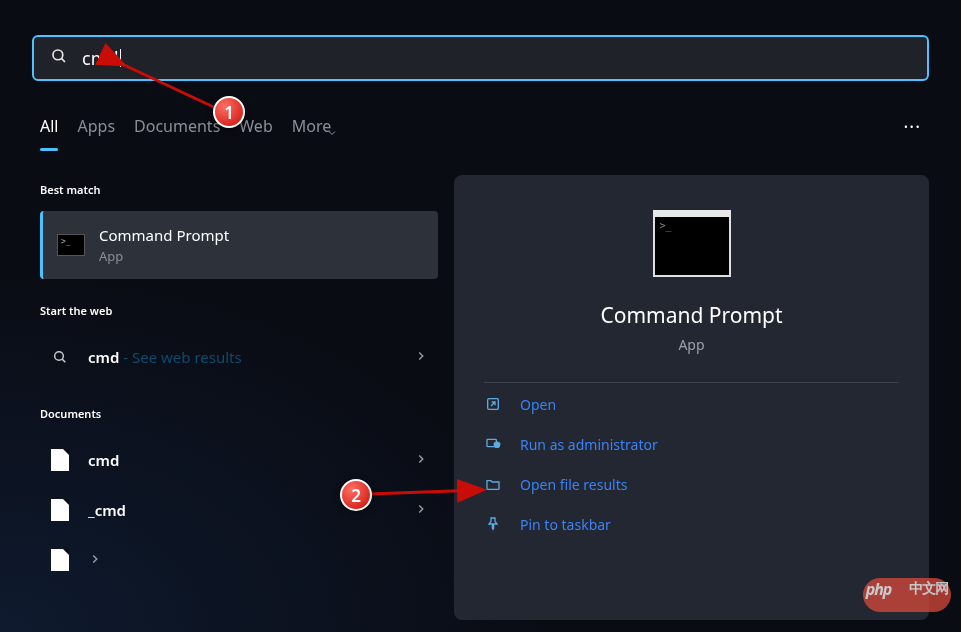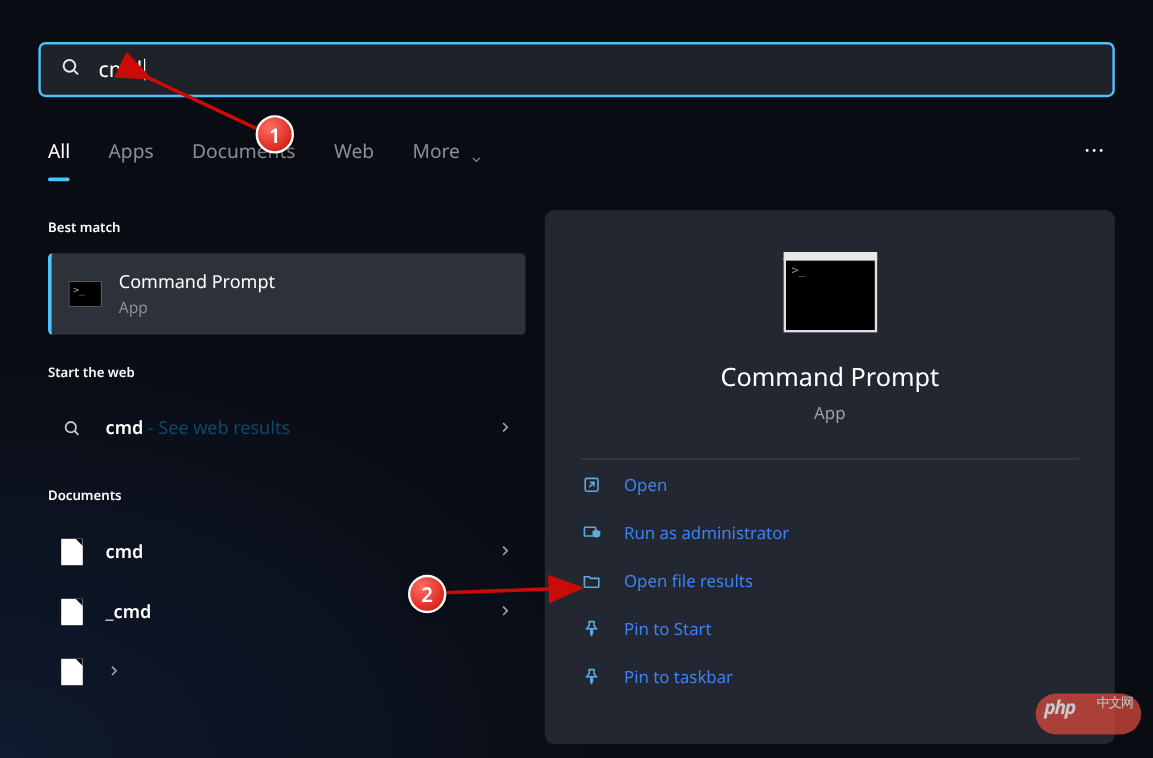--- a/index.html
+++ b/index.html
@@ -30,21 +30,21 @@
       color: #fff;
       border-right: 1px solid #fff;
       padding-right: 1px;
       line-height: 1;
     }
     .tabs {
       position: absolute;
       top: 114px; left: 40px; right: 40px;
       display: flex;
       align-items: center;
-      gap: 32px;
+      gap: 19px;
       font-size: 16px;
       color: #8a8f97;
     }
     .tab { cursor: pointer; position: relative; padding-bottom: 14px; }
     .tab.active { color: #fff; }
     .tab.active::after {
       content: "";
       position: absolute;
       bottom: 0; left: 0;
       width: 18px; height: 3px;
@@ -207,21 +207,21 @@
       display: flex;
       align-items: flex-start;
       justify-content: center;
       color: #fff;
       font-weight: 700;
       font-size: 16px;
       font-style: italic;
       letter-spacing: -1px;
       gap: 18px;
     }
-    .watermark small { font-size: 11px; font-weight: 400; font-style: normal; }
+    .watermark small { font-size: 14px; font-weight: 700; font-style: normal; }
   </style>
 </head>
 <body>
 
 <div class="search-bar">
   <span>
     <svg width="18" height="18" viewBox="0 0 24 24" fill="none" stroke="#e6e6e6" stroke-width="2.2">
         <circle cx="10.5" cy="10.5" r="6.5"></circle>
         <line x1="20" y1="20" x2="15.2" y2="15.2"></line>
       </svg>
@@ -331,28 +331,20 @@
           </svg>
         </span>
       <span>Open file results</span>
     </div>
     <div class="action-row">
       <span class="action-icon">
           <svg width="16" height="16" viewBox="0 0 24 24" fill="none" stroke="currentColor" stroke-width="2">
             <path d="M9 3 h6 v5 l3 4 h-5 v6 l-1 2 l-1 -2 v-6 h-5 l3 -4 z"></path>
           </svg>
         </span>
-      <span>Pin to Start</span>
-    </div>
-    <div class="action-row">
-      <span class="action-icon">
-          <svg width="16" height="16" viewBox="0 0 24 24" fill="none" stroke="currentColor" stroke-width="2">
-            <path d="M9 3 h6 v5 l3 4 h-5 v6 l-1 2 l-1 -2 v-6 h-5 l3 -4 z"></path>
-          </svg>
-        </span>
       <span>Pin to taskbar</span>
     </div>
   </div>
 </div>
 
 <svg class="arrow-svg" style="top:52px; left:110px;" width="130" height="70">
   <defs>
       <marker id="ah1" markerWidth="10" markerHeight="8" refX="2" refY="4" orient="auto">
         <polygon points="10 0, 0 4, 10 8" fill="#c90d06"></polygon>
       </marker>

